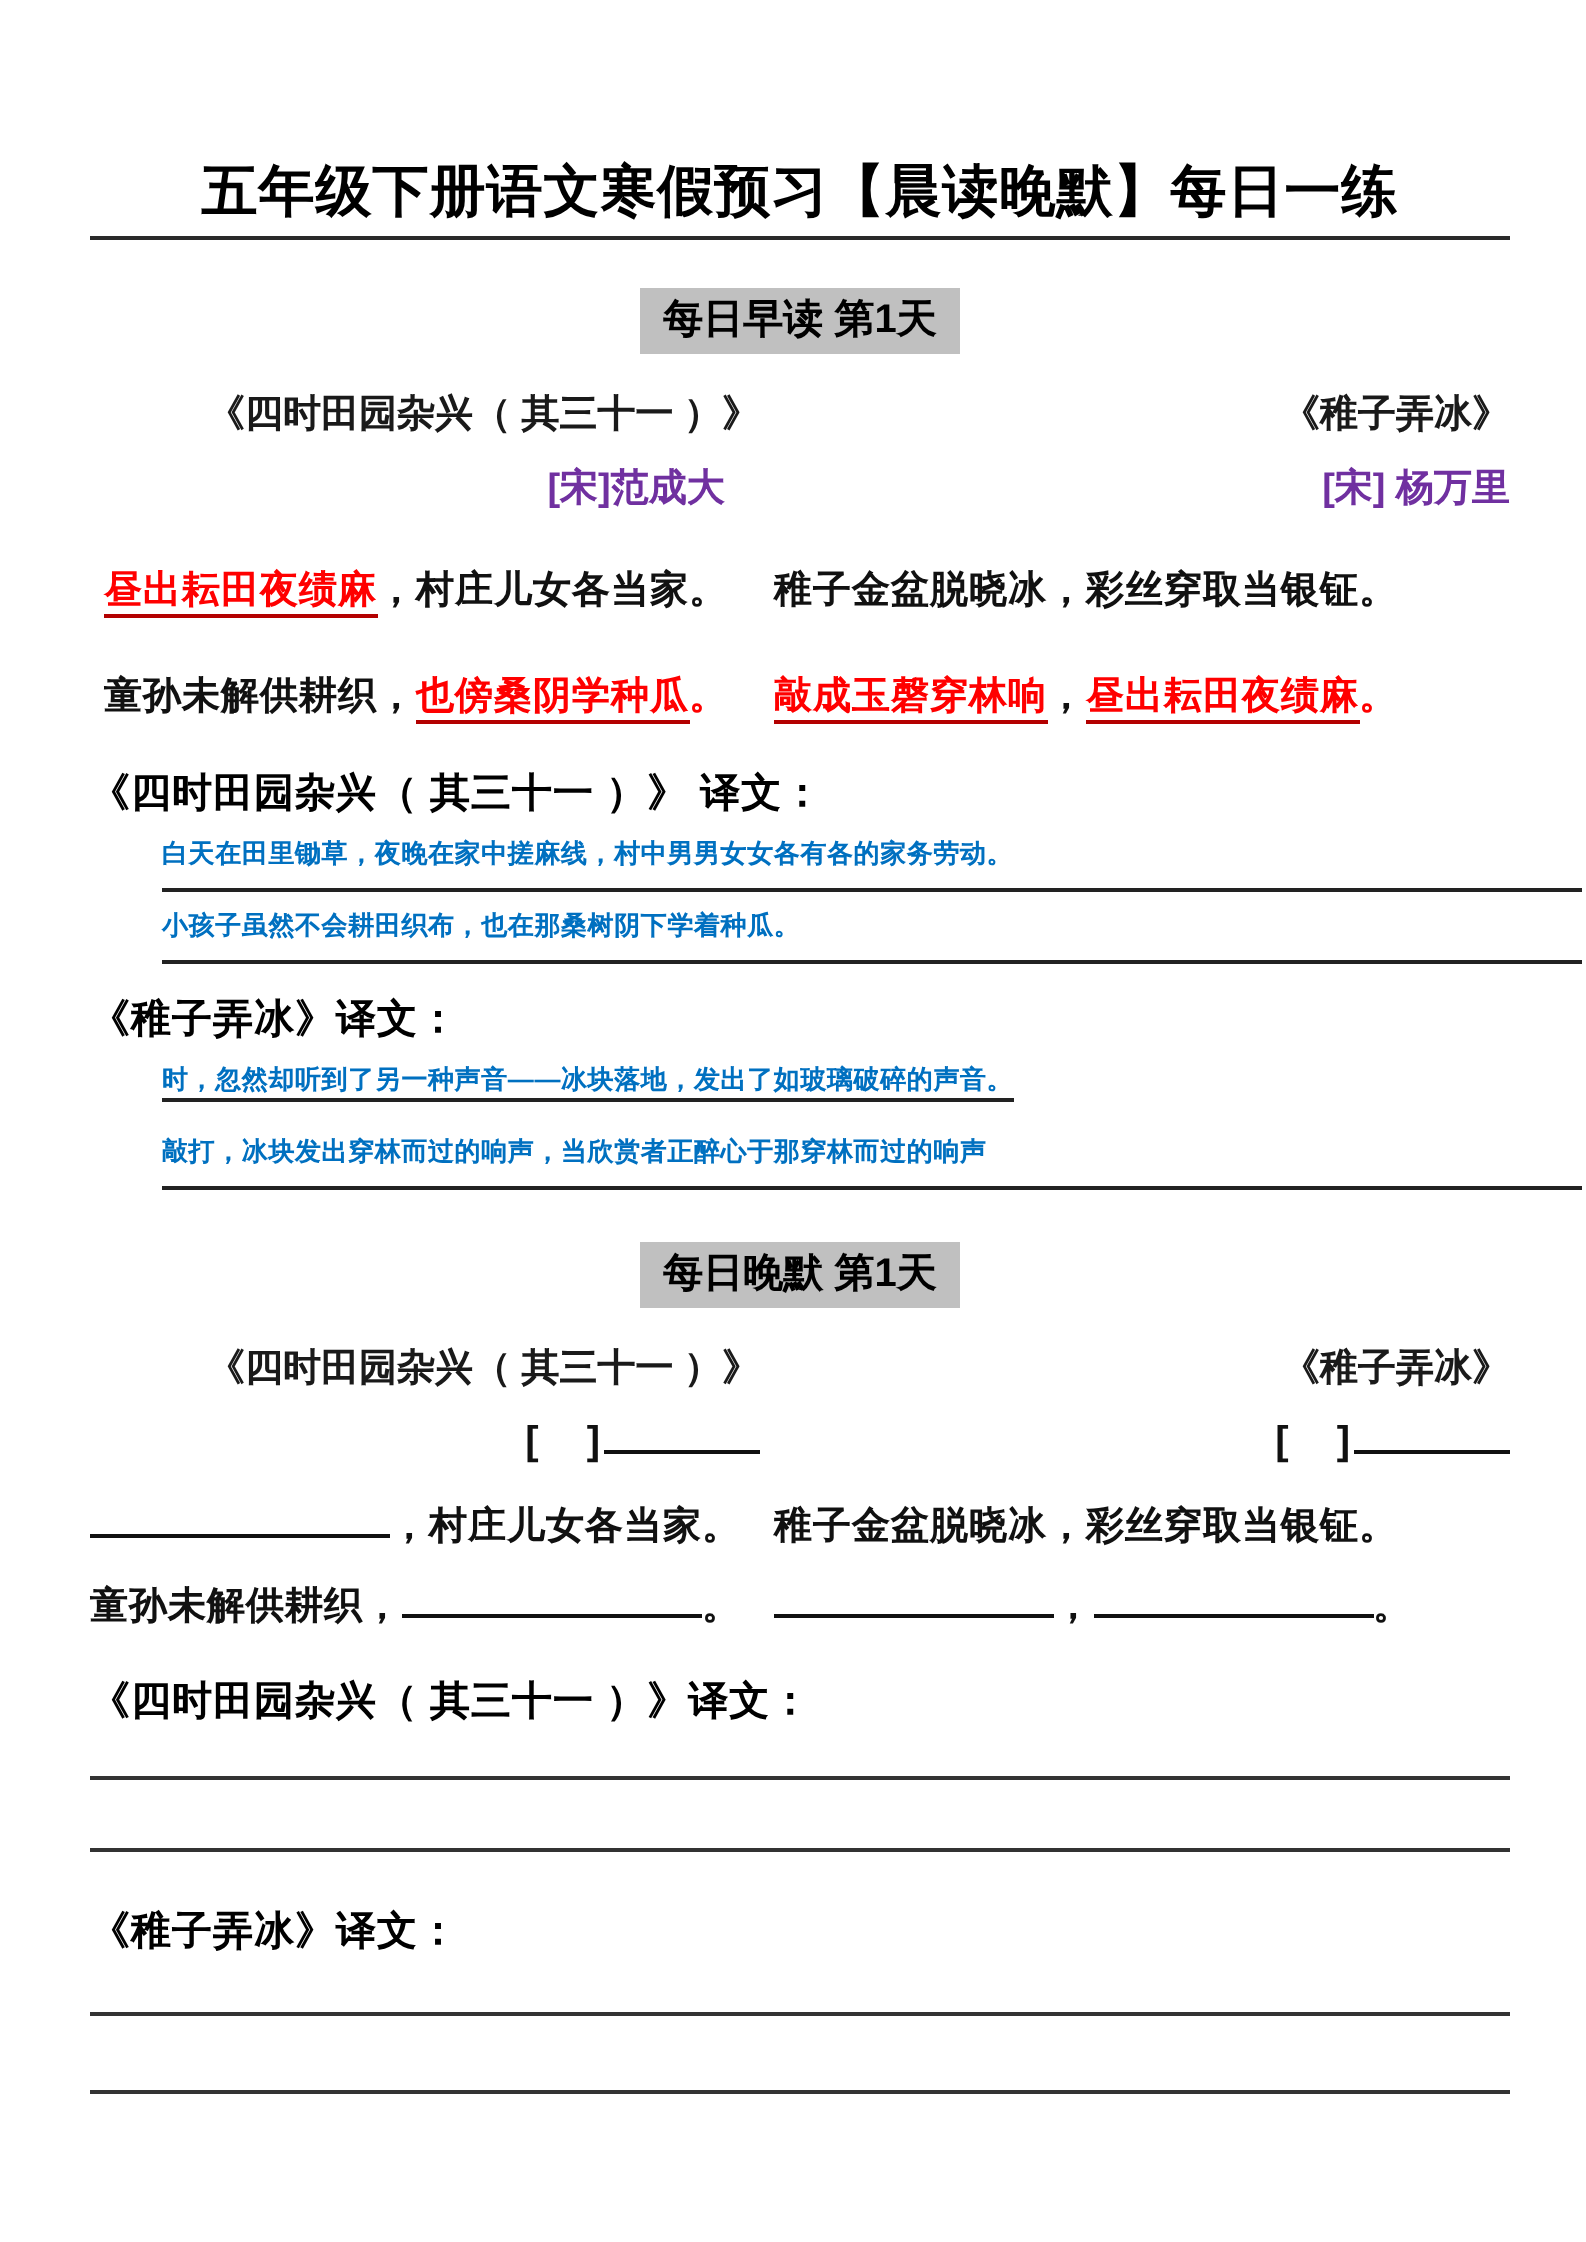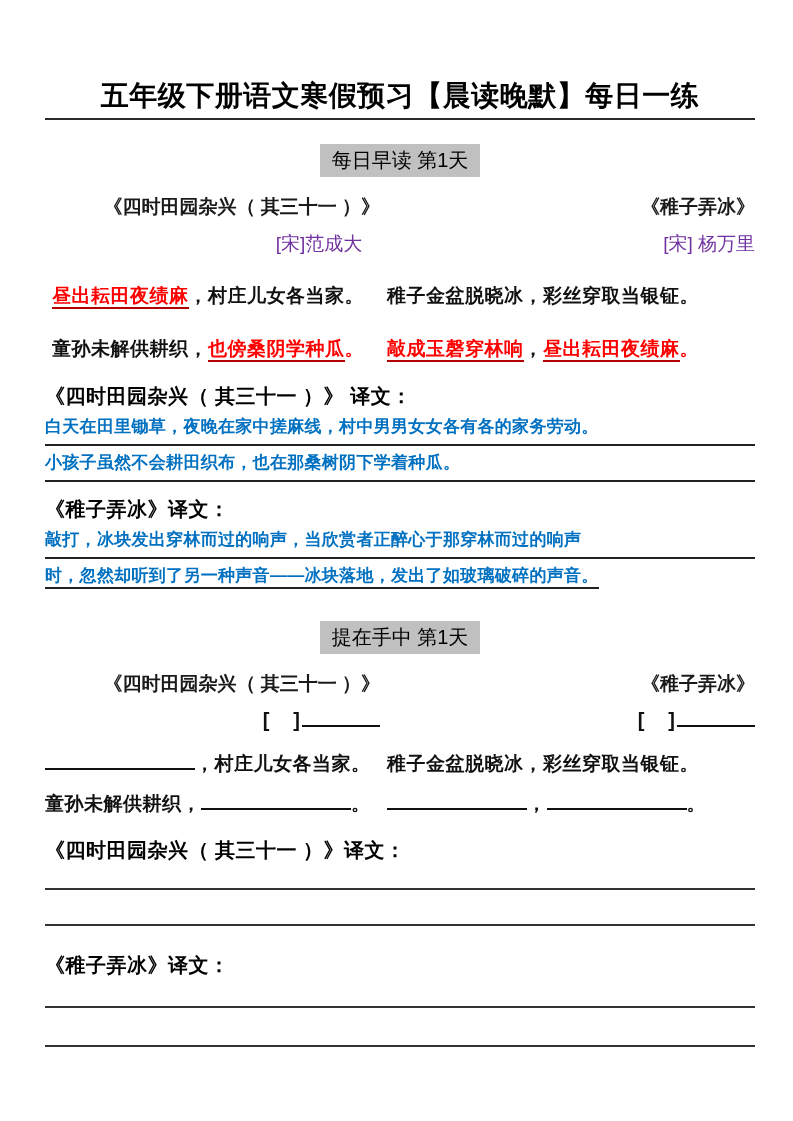--- a/index.html
+++ b/index.html
@@ -33,37 +33,37 @@
   }
 
   .sec-header-row { text-align: center; }
   .sec-header-row.first { margin-top: 24px; }
   .sec-header-row.second { margin-top: 26px; }
   .sec-header {
     display: inline-block;
     background: #c0c0c0;
     color: #000;
     font-size: 20px;
-    font-weight: normal;
+    font-weight: bold;
     padding: 5px 12px 6px 12px;
     line-height: 1.1;
   }
 
   .row {
     display: flex;
     justify-content: space-between;
     align-items: baseline;
     width: 710px;
   }
   .col-l { width: 335px; }
   .col-r { width: 368px; }
   .t-center { text-align: right; }
 
   .titles-row { margin-top: 17px; font-size: 19px; font-weight: 600; color: #1a1a1a; }
-  .authors-row { margin-top: 11px; font-size: 19px; font-weight: normal; gap: 44px; }
+  .authors-row { margin-top: 11px; font-size: 19px; font-weight: bold; gap: 44px; }
   .purple { color: #7030A0; }
 
   .poem-row { margin-top: 25px; font-size: 19px; font-weight: 600; line-height: 1.45; letter-spacing: 0.5px; justify-content: flex-end; }
   .red { color: #FF0000; }
   .red-ul {
     color: #FF0000;
     font-weight: bold;
     border-bottom: 2px solid #b30000;
     padding-bottom: 1px;
   }
@@ -77,22 +77,23 @@
   .mt21 { margin-top: 21px; }
   .mt14 { margin-top: 14px; }
   .mt20 { margin-top: 20px; }
   .mt26 { margin-top: 26px; }
 
   .trans-line {
     width: 710px;
     height: 36px;
     line-height: 34px;
     border-bottom: 2px solid #222;
-    font-size: 17px;
+    font-size: 13px;
     white-space: nowrap;
+    margin-left: 36px;
   }
   .trans-line.no-rule { border-bottom: none; }
   .blue { color: #0070C0; font-weight: bold; letter-spacing: 0.3px; }
   .self-ul { border-bottom: 2px solid #222; padding-bottom: 2px; }
 
   .blank-row { margin-top: 10px; font-size: 19px; font-weight: 600; }
   .bracket { font-size: 20px; font-weight: 600; letter-spacing: 2px; }
   .blank {
     display: inline-block;
     border-bottom: 2px solid #111;
@@ -160,31 +161,31 @@
 
       <h2 class="green-heading mt21">《四时田园杂兴（ 其三十一 ）》 译文：</h2>
       <div class="trans-line">
         <span class="blue">白天在田里锄草，夜晚在家中搓麻线，村中男男女女各有各的家务劳动。</span>
       </div>
       <div class="trans-line">
         <span class="blue">小孩子虽然不会耕田织布，也在那桑树阴下学着种瓜。</span>
       </div>
 
       <h2 class="green-heading mt14">《稚子弄冰》译文：</h2>
+      <div class="trans-line no-rule">
+        <span class="blue self-ul">时，忽然却听到了另一种声音——冰块落地，发出了如玻璃破碎的声音。</span>
+      </div>
       <div class="trans-line">
         <span class="blue">敲打，冰块发出穿林而过的响声，当欣赏者正醉心于那穿林而过的响声</span>
       </div>
-      <div class="trans-line no-rule">
-        <span class="blue self-ul">时，忽然却听到了另一种声音——冰块落地，发出了如玻璃破碎的声音。</span>
-      </div>
     </section>
 
     <section>
       <div class="sec-header-row second">
-        <span class="sec-header">提在手中 第1天</span>
+        <span class="sec-header">每日晚默 第1天</span>
       </div>
 
       <div class="row titles-row">
         <div class="col-l t-center">《四时田园杂兴（ 其三十一 ）》</div>
         <div class="col-r t-center">《稚子弄冰》</div>
       </div>
 
       <div class="row blank-row">
         <div class="col-l t-center">
           <span class="bracket">[　]</span><span class="blank w78"></span>

